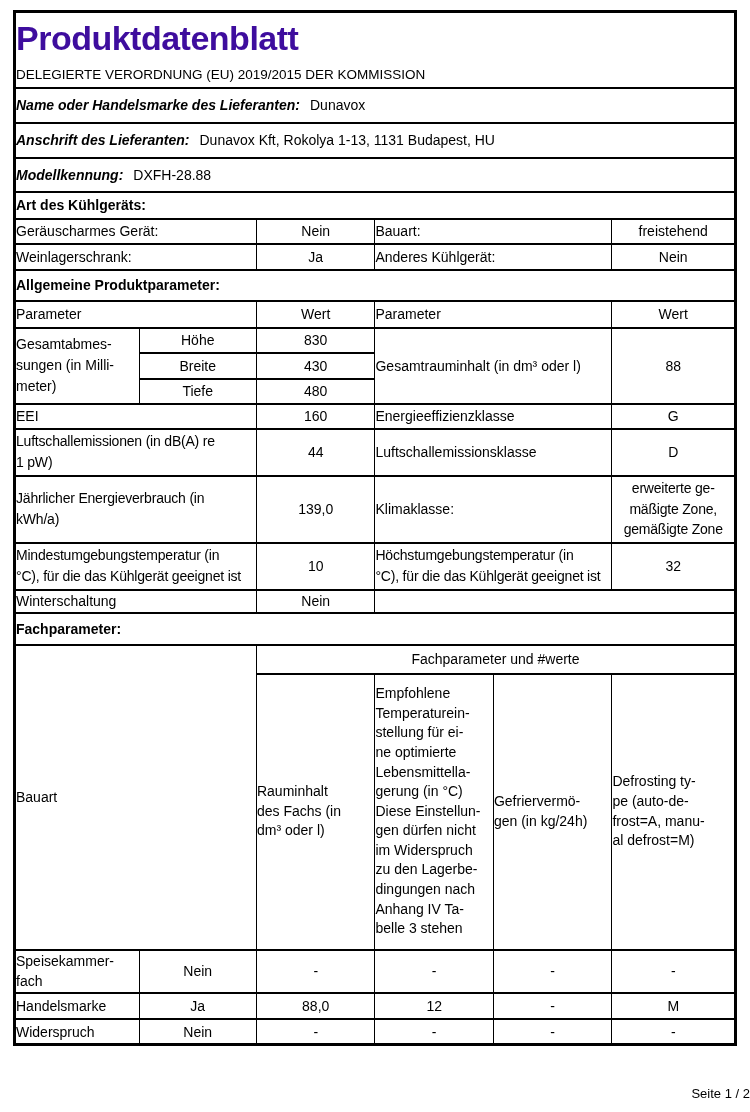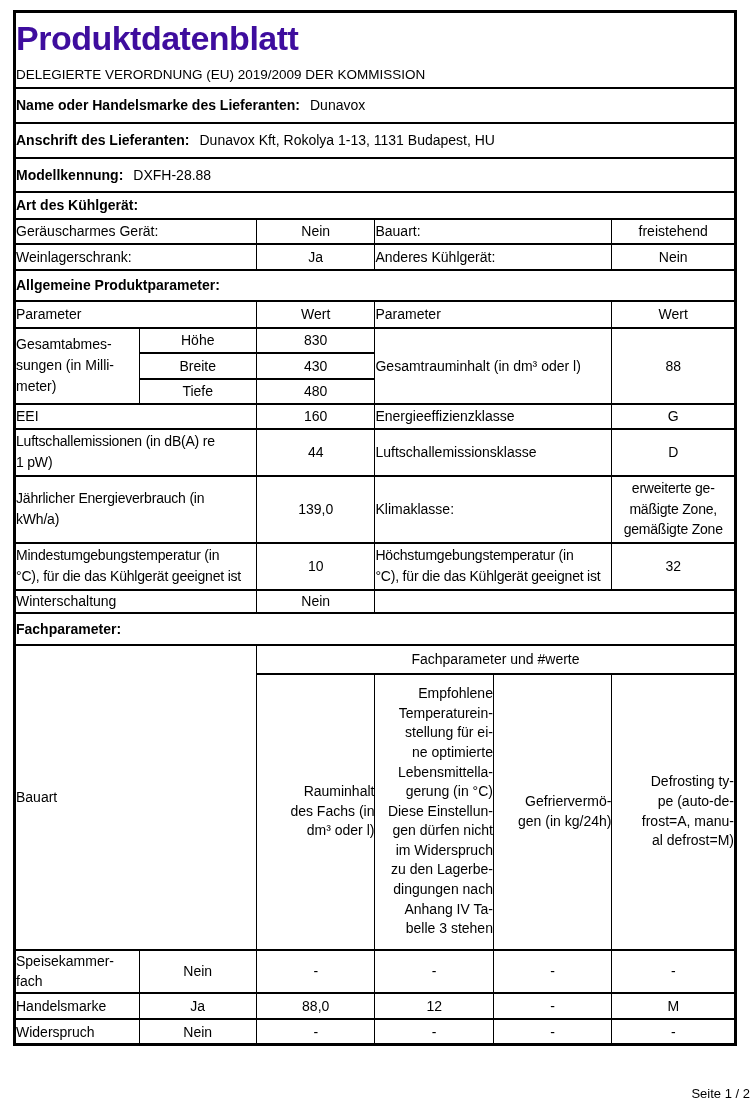--- a/index.html
+++ b/index.html
@@ -27,33 +27,33 @@
     border-top-width:2px; border-bottom-width:2px;
     font-size:14px;
     padding:0;
     vertical-align:middle;
     overflow:hidden;
   }
   tr.sec td { border-top-width:2.6px; border-bottom-width:2.6px; }
 
   .lab  { text-align:left; padding:2px 8px 2px 12px; }
   .val  { text-align:center; }
-  .bold { font-weight:bold; }
+  .bold { font-weight:bold;font-style:italic; }
   .ml   { white-space:pre-line; line-height:1.48; }
   .tight{ font-size:13px; letter-spacing:-0.2px; }
   .secline { font-weight:bold; font-size:14.5px; }
 
   .titlecell { padding:6px 10px 0 14px; vertical-align:top; }
   .doc-title { font-size:34px; font-weight:bold; line-height:40px; letter-spacing:-0.5px; margin:0; }
   .doc-sub   { font-size:13.5px; margin-top:9px; }
 
   .inline-row { font-size:14.5px; }
   .inline-row .v { margin-left:10px; font-weight:normal; }
 
-  .hdrcell { text-align:right; font-size:13.5px; line-height:19.6px; white-space:pre-line; padding:2px 1px; }
+  .hdrcell { text-align:left; font-size:13.5px; line-height:19.6px; white-space:pre-line; padding:2px 1px; }
   .fachtyp-cell { vertical-align:middle; }
 
   .footer {
     position:absolute; right:0; top:1086px;
     font-size:13px;
   }
 </style>
 </head>
 <body>
 
@@ -65,42 +65,42 @@
         <col class="c3">
         <col class="c4">
         <col class="c5">
         <col class="c6">
     </colgroup>
 
     <tbody>
         <tr style="height:76px">
       <td colspan="6" class="titlecell">
         <div class="doc-title" style="color: rgb(62, 13, 158);">Produktdatenblatt</div>
-        <div class="doc-sub">DELEGIERTE VERORDNUNG (EU) 2019/2009 DER KOMMISSION</div>
+        <div class="doc-sub">DELEGIERTE VERORDNUNG (EU) 2019/2015 DER KOMMISSION</div>
       </td>
     </tr>
 
     <tr style="height:35px">
       <td colspan="6" class="lab inline-row">
         <span class="bold">Name oder Handelsmarke des Lieferanten:</span><span class="v">Dunavox</span>
       </td>
     </tr>
     <tr style="height:35px">
       <td colspan="6" class="lab inline-row">
         <span class="bold">Anschrift des Lieferanten:</span><span class="v">Dunavox Kft, Rokolya 1-13, 1131 Budapest, HU</span>
       </td>
     </tr>
     <tr style="height:34px">
       <td colspan="6" class="lab inline-row">
         <span class="bold">Modellkennung:</span><span class="v">DXFH-28.88</span>
       </td>
     </tr>
 
     <tr class="sec" style="height:27px">
-      <td colspan="6" class="lab secline">Art des Kühlgerät:</td>
+      <td colspan="6" class="lab secline">Art des Kühlgeräts:</td>
     </tr>
     <tr style="height:25px">
       <td colspan="2" class="lab">Geräuscharmes Gerät:</td>
       <td class="val">Nein</td>
       <td colspan="2" class="lab">Bauart:</td>
       <td class="val">freistehend</td>
     </tr>
     <tr style="height:26px">
       <td colspan="2" class="lab">Weinlagerschrank:</td>
       <td class="val">Ja</td>

